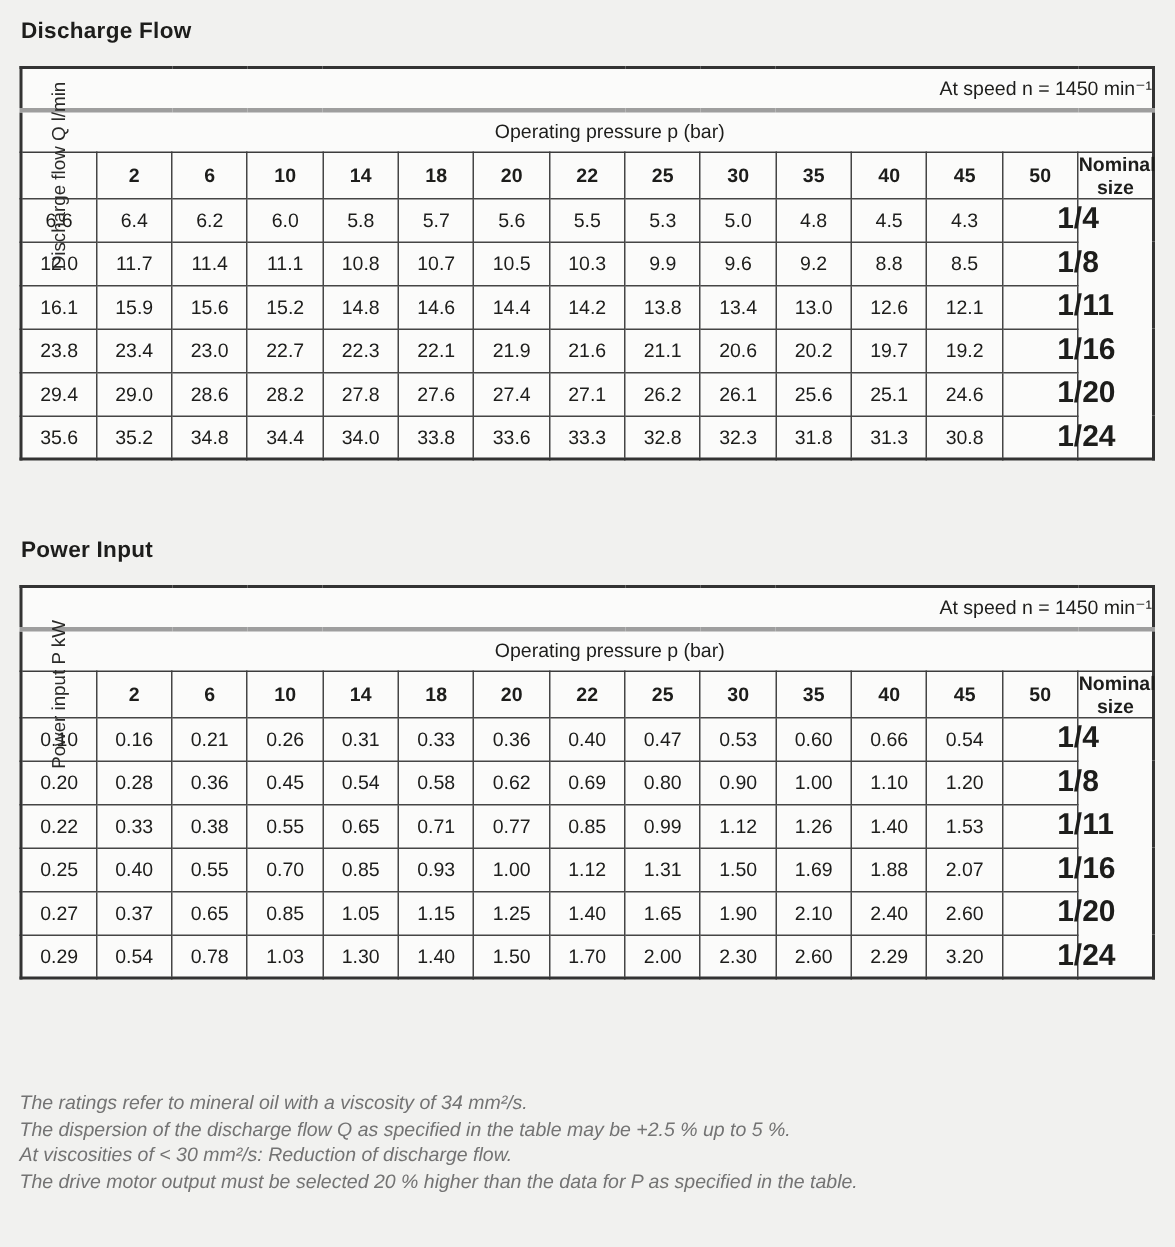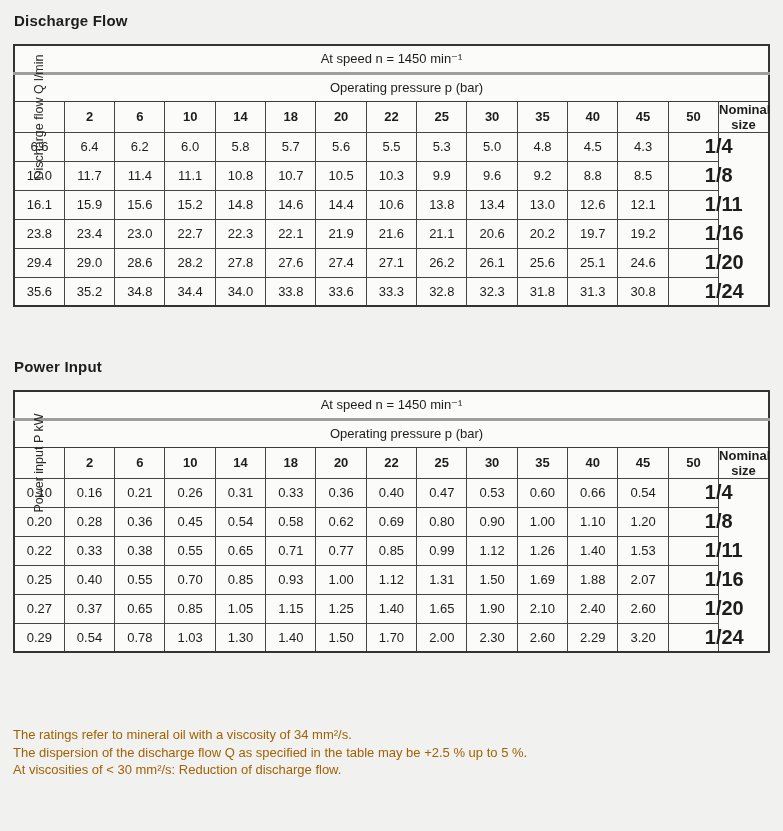--- a/index.html
+++ b/index.html
@@ -29,20 +29,21 @@
     background: #fbfbfa;
     border: 2px solid #333333;
     font-size: 13px;
   }
   table.data-table td, table.data-table th { padding: 0; text-align: center; vertical-align: middle; }
 
   tr.t-speed td {
     height: 28px;
     border-bottom: 3px solid #9e9e9e;
     font-weight: normal;
+    text-align: right;
   }
   tr.t-press td {
     height: 28px;
     border-bottom: 1px solid #3c3c3c;
     font-weight: normal;
     padding-left: 30px;
   }
   tr.head-row th {
     height: 30px;
     font-weight: bold;
@@ -76,21 +77,22 @@
     font-weight: bold;
     font-size: 20px;
     padding-left: 36px;
   }
 
   .notes { margin-top: 73px; }
   .notes p {
     margin: 0;
     font-size: 13px;
     line-height: 17.5px;
-    color: #a16207;
+    color: #737373;
+    font-style: italic;
   }
 </style>
 </head>
 <body>
 
 <div class="content">
 
   <section class="tbl-section" data-table="0">
     <h2 class="tbl-title">Discharge Flow</h2>
     <table class="data-table">
@@ -155,21 +157,21 @@
             <td class="nominal">1/8</td>
           </tr>
           <tr>
             <td class="val">16.1</td>
             <td class="val">15.9</td>
             <td class="val">15.6</td>
             <td class="val">15.2</td>
             <td class="val">14.8</td>
             <td class="val">14.6</td>
             <td class="val">14.4</td>
-            <td class="val">10.6</td>
+            <td class="val">14.2</td>
             <td class="val">13.8</td>
             <td class="val">13.4</td>
             <td class="val">13.0</td>
             <td class="val">12.6</td>
             <td class="val">12.1</td>
             <td class="nominal">1/11</td>
           </tr>
           <tr>
             <td class="val">23.8</td>
             <td class="val">23.4</td>
@@ -350,15 +352,16 @@
             <td class="nominal">1/24</td>
           </tr>
         </tbody>
     </table>
   </section>
 
   <div class="notes">
     <p>The ratings refer to mineral oil with a viscosity of 34 mm²/s.</p>
     <p>The dispersion of the discharge flow Q as specified in the table may be +2.5 % up to 5 %.</p>
     <p>At viscosities of &lt; 30 mm²/s: Reduction of discharge flow.</p>
+    <p>The drive motor output must be selected 20 % higher than the data for P as specified in the table.</p>
   </div>
 
 </div>
 
 </body></html>

